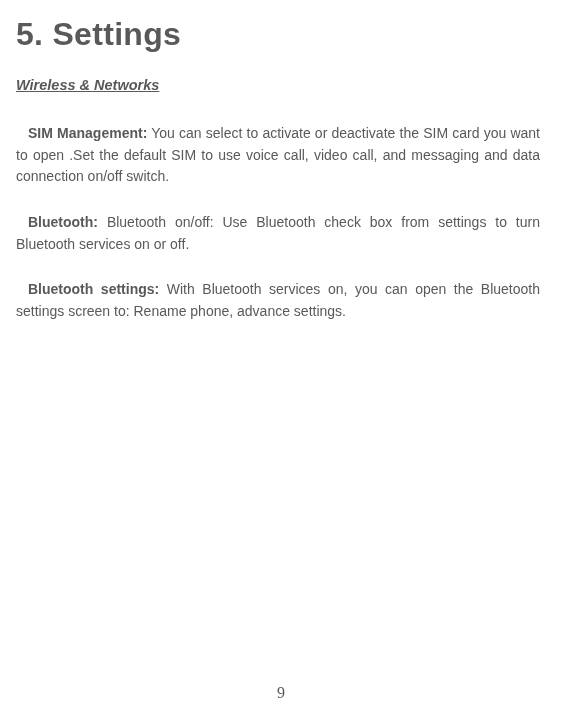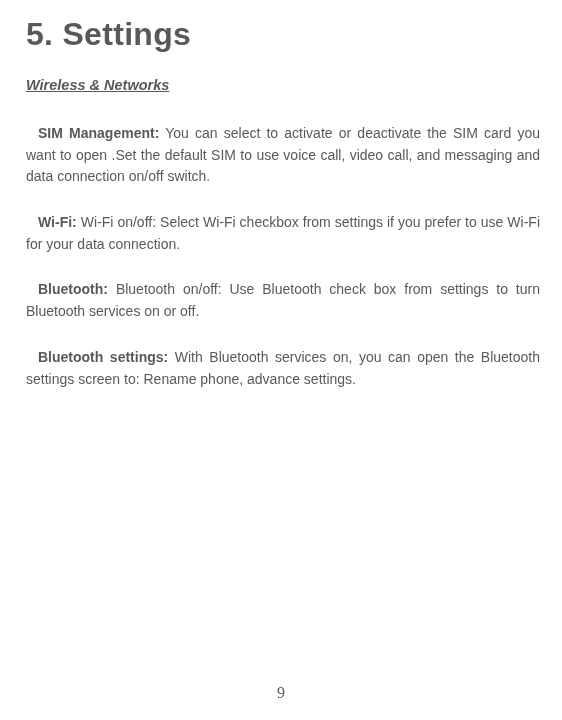--- a/index.html
+++ b/index.html
@@ -10,21 +10,21 @@
       padding: 0;
       width: 562px;
       height: 720px;
       background: #ffffff;
       font-family: Arial, Helvetica, sans-serif;
       color: #595959;
       box-sizing: border-box;
       position: relative;
     }
     .page {
-      padding: 16px 22px 0 26px;
+      padding: 16px 22px 0 16px;
       box-sizing: border-box;
     }
     .heading {
       font-size: 32px;
       font-weight: bold;
       color: #595959;
       margin: 0 0 24px 0;
       letter-spacing: 0.3px;
     }
     .subheading {
@@ -61,23 +61,20 @@
 <body>
 
 <div class="page">
   <h1 class="heading">5. Settings</h1>
   <div class="subheading">Wireless &amp; Networks</div>
 
   <p class="para">
     <span class="label">SIM Management:</span><span> You can select to activate or deactivate the SIM card you want to open .Set the default SIM to use voice call, video call, and messaging and data connection on/off switch.</span>
   </p>
 
-  <p class="para">
-    <span class="label">Wi-Fi:</span><span> Wi-Fi on/off: Select Wi-Fi checkbox from settings if you prefer to use Wi-Fi for your data connection.</span>
-  </p>
 
 
   <p class="para">
     <span class="label">Bluetooth:</span><span> Bluetooth on/off: Use Bluetooth check box from settings to turn Bluetooth services on or off.</span>
   </p>
 
   <p class="para">
     <span class="label">Bluetooth settings:</span><span> With Bluetooth services on, you can open the Bluetooth settings screen to: Rename phone, advance settings.</span>
   </p>
 

